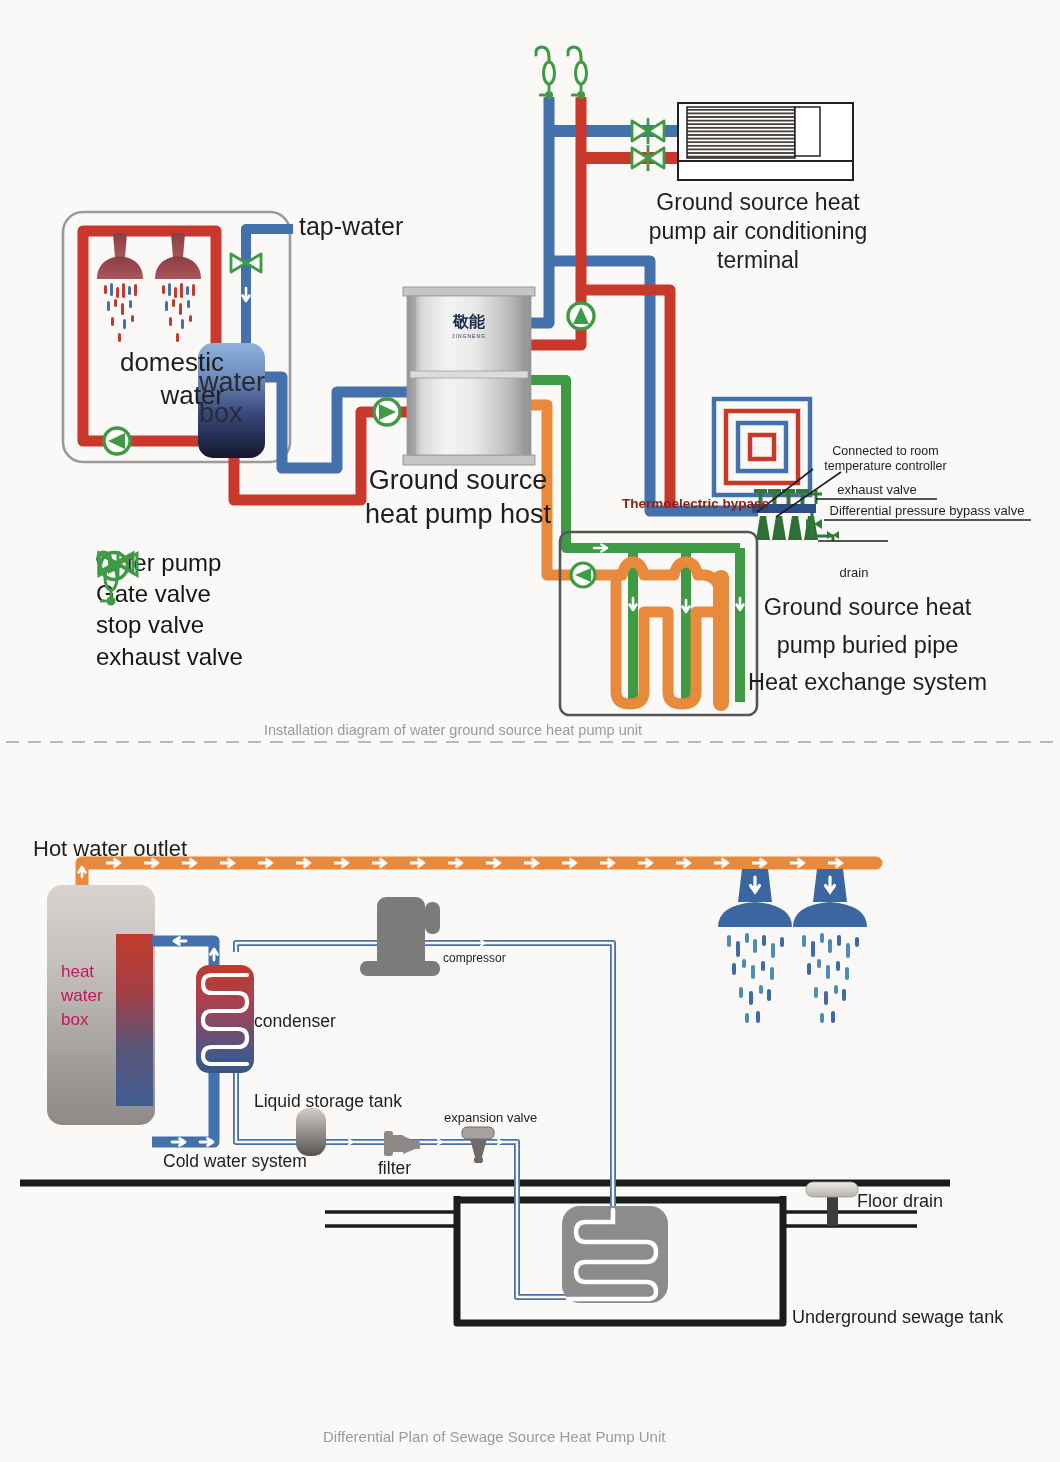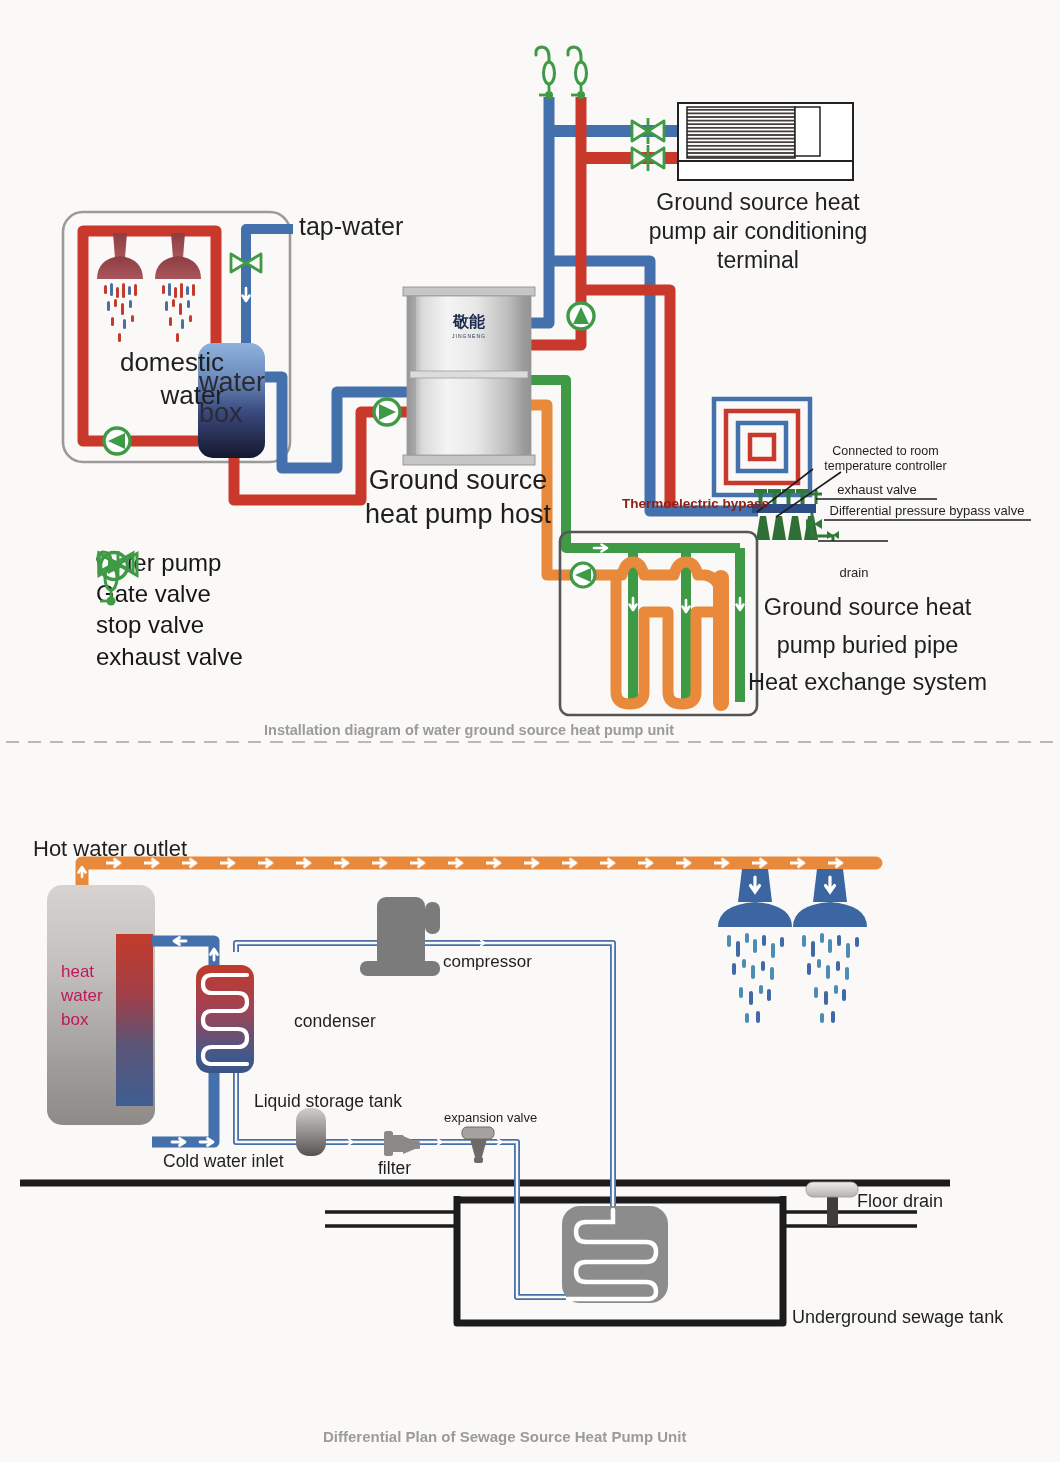--- a/index.html
+++ b/index.html
@@ -9,21 +9,21 @@
   .pipe{fill:none;stroke-linejoin:round;}
   .hot{stroke:var(--hot);}
   .cold{stroke:var(--cold);}
   .grn{stroke:var(--green);}
   .org{stroke:var(--orange);}
   .blk{stroke:var(--ink);}
   .wht{stroke:#fff;fill:none;stroke-linecap:round;stroke-linejoin:round;}
   .valve{fill:#faf9f7;stroke:var(--green);stroke-width:2.8;stroke-linejoin:round;}
   .lbl{position:absolute;color:#1f1f1f;white-space:pre-line;line-height:1.25;}
   .ctr{text-align:center;}
-  .cap{color:var(--caption);font-weight:bold;}
+  .cap{color:var(--caption);}
   .legend{position:absolute;left:96px;top:549px;}
   .legend .row{display:flex;align-items:center;gap:13px;margin-bottom:3px;}
   .legend .txt{font-size:24px;color:#171717;}
 </style>
 </head>
 <body>
 
 <div id="stage">
 
 <svg width="1060" height="1462" viewBox="0 0 1060 1462">
@@ -398,23 +398,23 @@
       <path d="M15 17 L15 12 Q15 3 7 3 Q1 4 2 11" fill="none" stroke="#3f9a45" stroke-width="3" stroke-linecap="round"></path>
     </svg>
     <span class="txt">exhaust valve</span>
   </div>
 </div>
 
 <div class="lbl" style="left:33px;top:835px;font-size:22px;">Hot water outlet</div>
 <div class="lbl" style="left:61px;top:960px;font-size:17px;line-height:1.42;color:#be185d;">heat
 water
 box</div>
-<div class="lbl" style="left:254px;top:1011px;font-size:17.5px;padding-left:40px;">condenser</div>
-<div class="lbl" style="left:443px;top:951px;font-size:17px;">compressor</div>
+<div class="lbl" style="left:254px;top:1011px;font-size:17.5px;">condenser</div>
+<div class="lbl" style="left:443px;top:951px;font-size:12px;">compressor</div>
 <div class="lbl" style="left:254px;top:1091px;font-size:17.5px;">Liquid storage tank</div>
 <div class="lbl" style="left:378px;top:1158px;font-size:17.5px;">filter</div>
 <div class="lbl" style="left:444px;top:1110px;font-size:13px;">expansion valve</div>
-<div class="lbl" style="left:163px;top:1151px;font-size:17.5px;">Cold water inlet</div>
+<div class="lbl" style="left:163px;top:1151px;font-size:17.5px;">Cold water system</div>
 <div class="lbl" style="left:857px;top:1190px;font-size:18px;">Floor drain</div>
 <div class="lbl" style="left:792px;top:1306px;font-size:18px;">Underground sewage tank</div>
 <div class="lbl cap" style="left:323px;top:1428px;font-size:15px;">Differential Plan of Sewage Source Heat Pump Unit</div>
 
 </div>
 
 </body></html>

